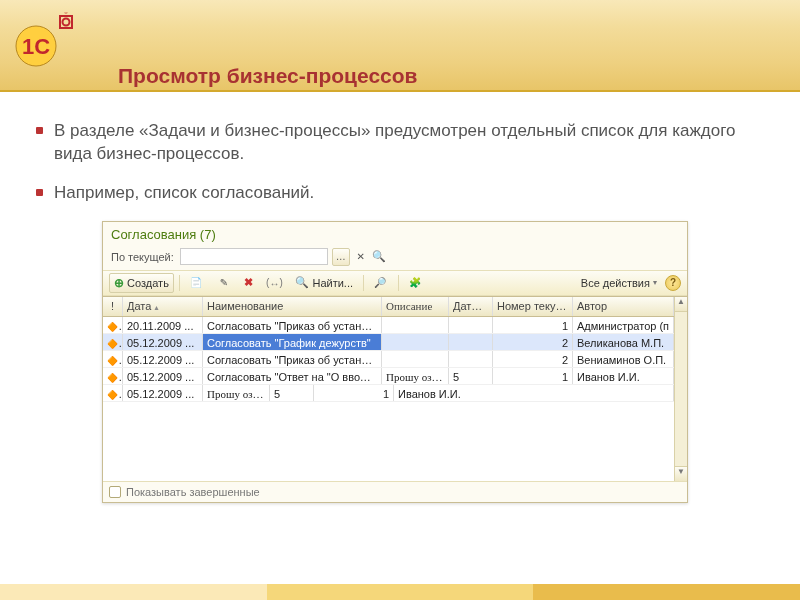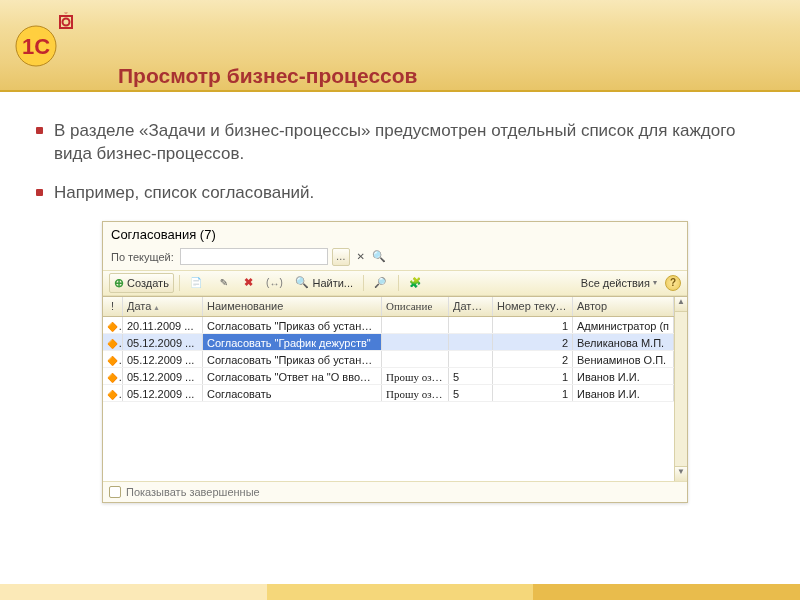--- a/index.html
+++ b/index.html
@@ -68,21 +68,21 @@
     border: 1px solid #c9bd93;
     background: #fdfbf2;
     font-size: 11px;
     color: #333;
     display: flex;
     flex-direction: column;
     box-shadow: 0 1px 3px rgba(0,0,0,0.15);
   }
   .win-title {
     padding: 5px 8px 3px 8px;
-    color: #000000;
+    color: #4d7c0f;
     font-size: 13px;
   }
   .filter-row {
     display: flex;
     align-items: center;
     padding: 3px 8px 4px 8px;
     gap: 4px;
   }
   .filter-row label { color: #555; font-size: 11px; margin-right: 2px;}
   .filter-input {
@@ -338,21 +338,20 @@
               <div class="c-date">05.12.2009 ...</div>
               <div class="c-name">Согласовать "Ответ на "О вводе в эксп...</div>
               <div class="c-desc">Прошу озна...</div>
               <div class="c-term">5</div>
               <div class="c-num">1</div>
               <div class="c-author">Иванов И.И.</div>
             </div>
             <div class="grow">
               <div class="c-flag"><span class="row-ico">🔶</span></div>
               <div class="c-date">05.12.2009 ...</div>
-              <div class="c-name">Согласовать</div>
               <div class="c-desc">Прошу озна...</div>
               <div class="c-term">5</div>
               <div class="c-num">1</div>
               <div class="c-author">Иванов И.И.</div>
             </div>
           </div>
       </div>
       <div class="scrollbar">
         <div class="sb-btn">▲</div>
         <div class="sb-btn bottom">▼</div>

